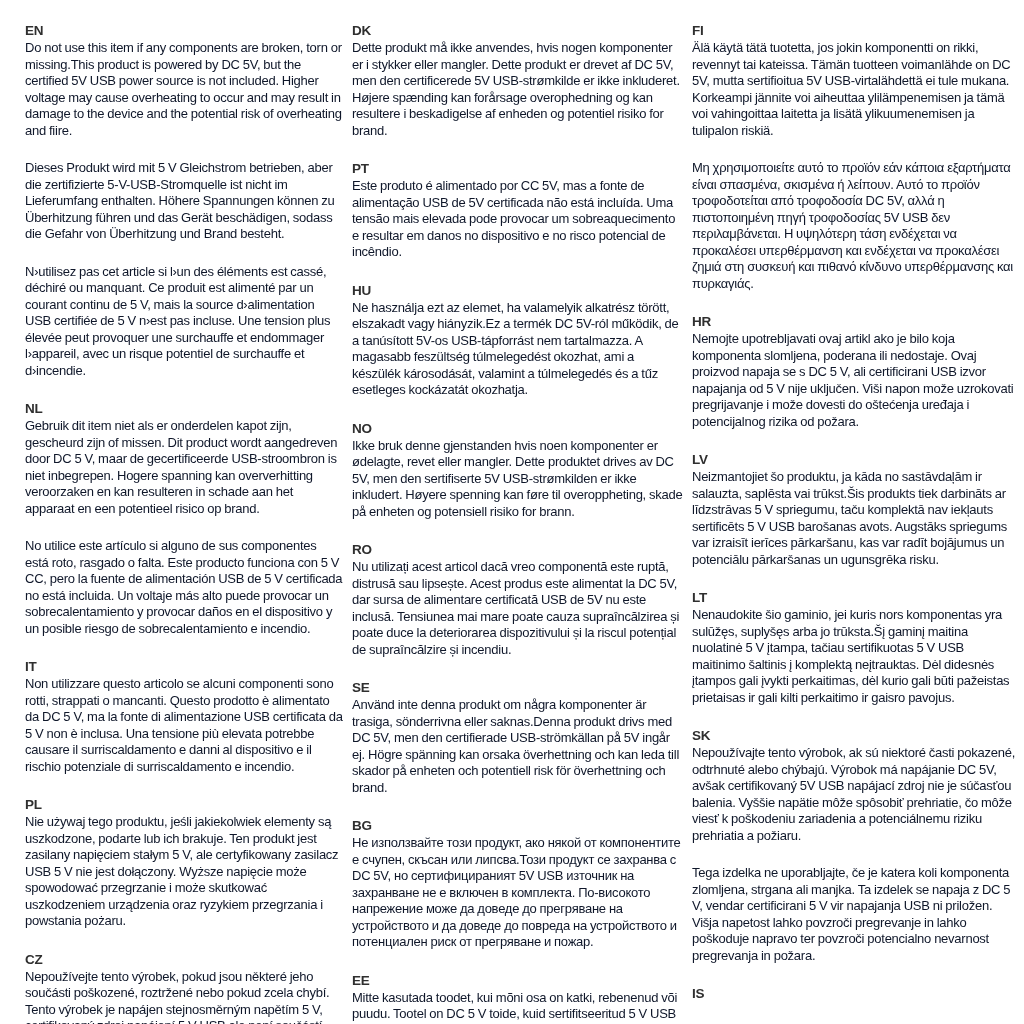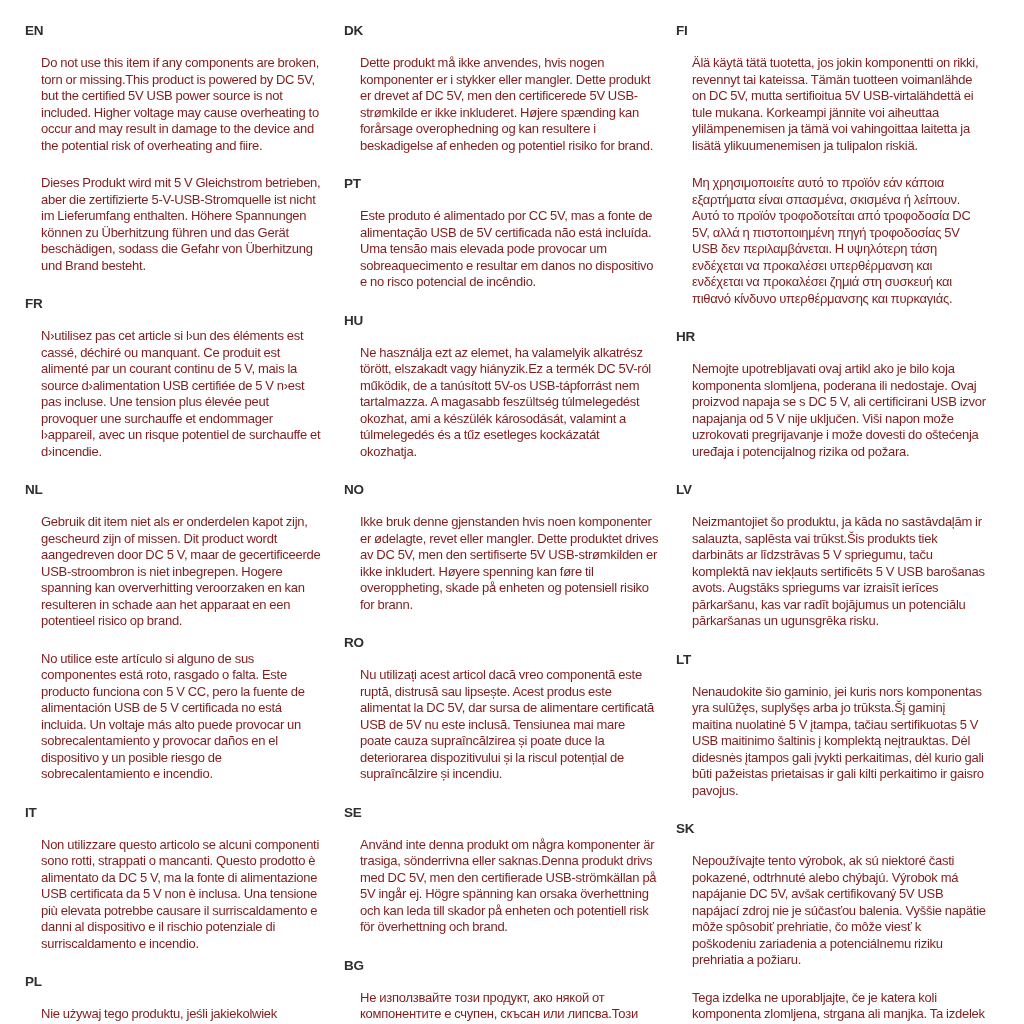--- a/index.html
+++ b/index.html
@@ -13,61 +13,60 @@
     overflow: hidden;
     font-family: "Liberation Sans", sans-serif;
   }
   .page {
     box-sizing: border-box;
     width: 1024px;
     height: 1024px;
     padding: 22px 6px 0 25px;
     display: grid;
     grid-template-columns: 318px 331px 326px;
-    column-gap: 1px;
+    column-gap: 9px;
     align-items: start;
   }
   .col {
     display: block;
   }
   .lang {
     margin: 0 0 21px 0;
   }
   .lang h2 {
     margin: 0 0 1px 0;
     font-size: 13.5px;
     line-height: 17px;
     font-weight: bold;
     color: #2f2f2f;
     letter-spacing: -0.2px;
   }
   .lang p {
-    margin: 16px;
+    margin: 0;
     font-size: 13px;
     line-height: 16.5px;
-    color: #7f1d1d;
+    color: #0f172a;
     letter-spacing: -0.25px;
     word-spacing: -0.3px;
   }
 </style>
 </head>
 <body>
 
 <div class="page">
 
   <div class="col">
     <section class="lang">
       <h2>EN</h2>
       <p>Do not use this item if any components are broken, torn or missing.This product is powered by DC 5V, but the certified 5V USB power source is not included. Higher voltage may cause overheating to occur and may result in damage to the device and the potential risk of overheating and fiire.</p>
     </section>
     <section class="lang">
       <p>Dieses Produkt wird mit 5 V Gleichstrom betrieben, aber die zertifizierte 5-V-USB-Stromquelle ist nicht im Lieferumfang enthalten. Höhere Spannungen können zu Überhitzung führen und das Gerät beschädigen, sodass die Gefahr von Überhitzung und Brand besteht.</p>
     </section>
     <section class="lang">
-      <h2>FR</h2>
       <p>N›utilisez pas cet article si l›un des éléments est cassé, déchiré ou manquant. Ce produit est alimenté par un courant continu de 5 V, mais la source d›alimentation USB certifiée de 5 V n›est pas incluse. Une tension plus élevée peut provoquer une surchauffe et endommager l›appareil, avec un risque potentiel de surchauffe et d›incendie.</p>
     </section>
     <section class="lang">
       <h2>NL</h2>
       <p>Gebruik dit item niet als er onderdelen kapot zijn, gescheurd zijn of missen. Dit product wordt aangedreven door DC 5 V, maar de gecertificeerde USB-stroombron is niet inbegrepen. Hogere spanning kan oververhitting veroorzaken en kan resulteren in schade aan het apparaat en een potentieel risico op brand.</p>
     </section>
     <section class="lang">
       <p>No utilice este artículo si alguno de sus componentes está roto, rasgado o falta. Este producto funciona con 5 V CC, pero la fuente de alimentación USB de 5 V certificada no está incluida. Un voltaje más alto puede provocar un sobrecalentamiento y provocar daños en el dispositivo y un posible riesgo de sobrecalentamiento e incendio.</p>
     </section>
     <section class="lang">

